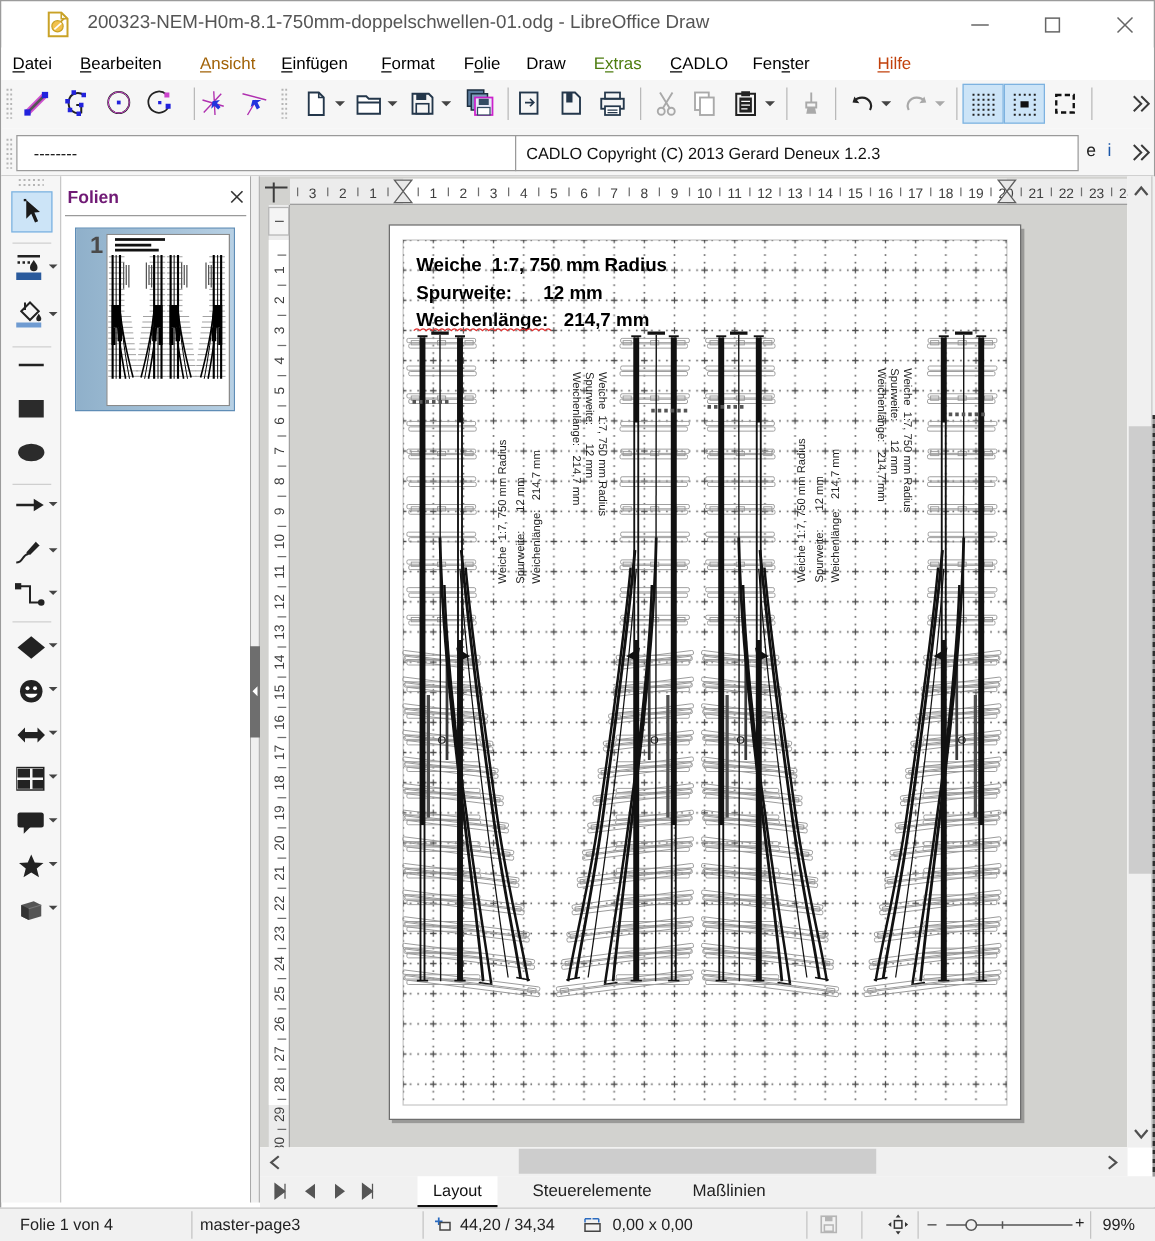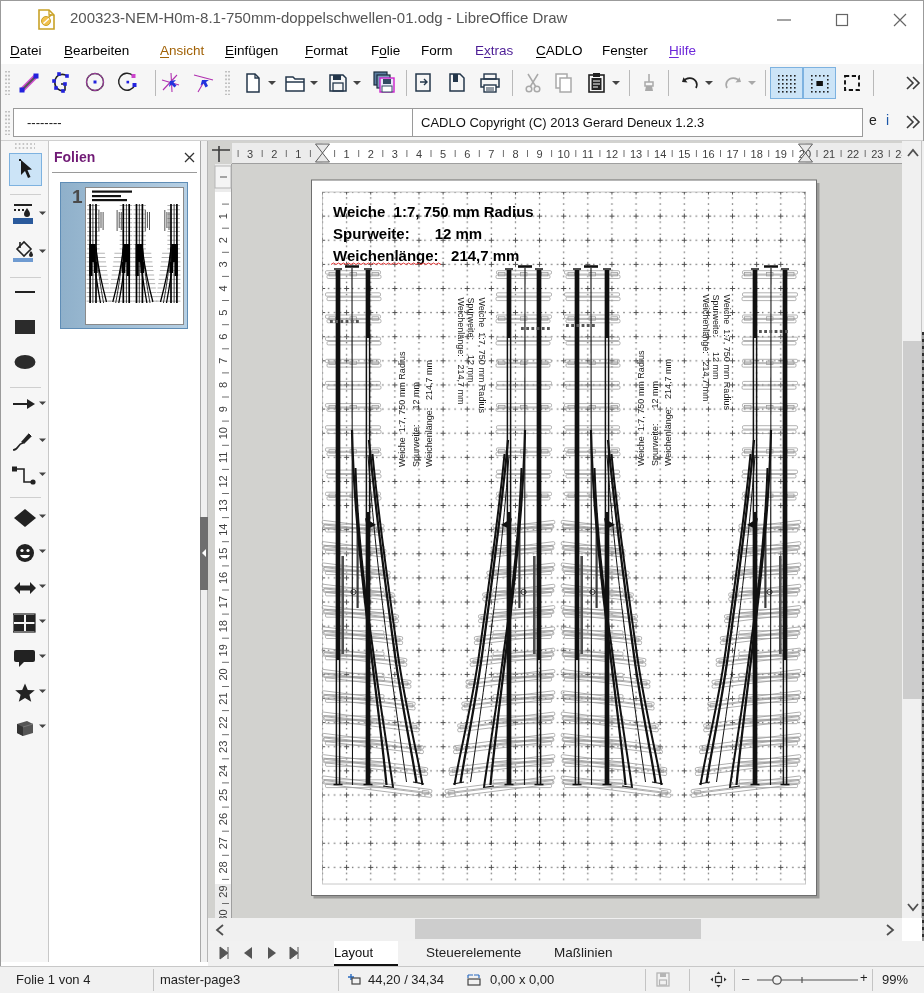--- a/index.html
+++ b/index.html
@@ -29,25 +29,25 @@
   </svg>
 <svg style="position:absolute;left:891px;top:11px" width="18" height="18" viewBox="0 0 18 18">
     <path d="M3,3 L15,15 M15,3 L3,15" stroke="#666" stroke-width="1.2"></path>
   </svg>
 <div style="position:absolute;left:10px;top:43px;font:13.5px 'Liberation Sans',sans-serif;color:#000"><u>D</u>atei</div>
 <div style="position:absolute;left:64px;top:43px;font:13.5px 'Liberation Sans',sans-serif;color:#000"><u>B</u>earbeiten</div>
 <div style="position:absolute;left:160px;top:43px;font:13.5px 'Liberation Sans',sans-serif;color:#a16207"><u>A</u>nsicht</div>
 <div style="position:absolute;left:225px;top:43px;font:13.5px 'Liberation Sans',sans-serif;color:#000"><u>E</u>infügen</div>
 <div style="position:absolute;left:305px;top:43px;font:13.5px 'Liberation Sans',sans-serif;color:#000"><u>F</u>ormat</div>
 <div style="position:absolute;left:371px;top:43px;font:13.5px 'Liberation Sans',sans-serif;color:#000">F<u>o</u>lie</div>
-<div style="position:absolute;left:421px;top:43px;font:13.5px 'Liberation Sans',sans-serif;color:#000">Form</div>
-<div style="position:absolute;left:475px;top:43px;font:13.5px 'Liberation Sans',sans-serif;color:#4c1d95">E<u>x</u>tras</div>
+<div style="position:absolute;left:421px;top:43px;font:13.5px 'Liberation Sans',sans-serif;color:#000">Draw</div>
+<div style="position:absolute;left:475px;top:43px;font:13.5px 'Liberation Sans',sans-serif;color:#4d7c0f">E<u>x</u>tras</div>
 <div style="position:absolute;left:536px;top:43px;font:13.5px 'Liberation Sans',sans-serif;color:#000"><u>C</u>ADLO</div>
 <div style="position:absolute;left:602px;top:43px;font:13.5px 'Liberation Sans',sans-serif;color:#000">Fen<u>s</u>ter</div>
-<div style="position:absolute;left:669px;top:43px;font:13.5px 'Liberation Sans',sans-serif;color:#6d28d9"><u>H</u>ilfe</div>
+<div style="position:absolute;left:702px;top:43px;font:13.5px 'Liberation Sans',sans-serif;color:#c2410c"><u>H</u>ilfe</div>
 <svg style="position:absolute;left:4px;top:70px" width="6" height="26" viewBox="0 0 6 26">
     <path d="M2,1v24 M5,1v24" stroke="#b5b5b5" stroke-width="1.6" stroke-dasharray="1.6 2.2"></path>
   </svg>
 <svg style="position:absolute;left:18px;top:72px" width="22" height="22" viewBox="0 0 22 22">
     <line x1="4" y1="18" x2="18" y2="4" stroke="#d050d0" stroke-width="5"></line>
     <line x1="4" y1="18" x2="18" y2="4" stroke="#555" stroke-width="2"></line>
     <rect x="1.5" y="15.5" width="5" height="5" fill="#2222dd"></rect>
     <rect x="15.5" y="1.5" width="5" height="5" fill="#2222dd"></rect>
   </svg>
 <svg style="position:absolute;left:51px;top:71px" width="23" height="23" viewBox="0 0 23 23">
@@ -1557,21 +1557,21 @@
   </svg>
 <svg style="position:absolute;left:241px;top:945px" width="14" height="16" viewBox="0 0 14 16">
     <path d="M11,2 L3,8 L11,14 Z" fill="#555"></path>
   </svg>
 <svg style="position:absolute;left:265px;top:945px" width="14" height="16" viewBox="0 0 14 16">
     <path d="M3,2 L11,8 L3,14 Z" fill="#555"></path>
   </svg>
 <svg style="position:absolute;left:288px;top:945px" width="14" height="16" viewBox="0 0 14 16">
     <path d="M10,2 V14 M10,8 L2,2 V14 Z" fill="#555" stroke="#555"></path>
   </svg>
-<div style="position:absolute;left:334px;top:941px;width:64px;height:23px;background:#fff;border-bottom:2px solid #111;box-sizing:content-box;text-align:left;font:13px 'Liberation Sans',sans-serif;color:#111;line-height:24px">Layout</div>
+<div style="position:absolute;left:334px;top:941px;width:64px;height:23px;background:#fff;border-bottom:2px solid #111;box-sizing:content-box;text-align:center;font:13px 'Liberation Sans',sans-serif;color:#111;line-height:24px">Layout</div>
 <div style="position:absolute;left:426px;top:945px;font:13.5px 'Liberation Sans',sans-serif;color:#222">Steuerelemente</div>
 <div style="position:absolute;left:554px;top:945px;font:13.5px 'Liberation Sans',sans-serif;color:#222">Maßlinien</div>
 <div style="position:absolute;left:0px;top:966px;width:924px;height:27px;background:#f1f1f1;border-top:1px solid #c8c8c8;box-sizing:border-box"></div>
 <div style="position:absolute;left:16px;top:972px;font:13px 'Liberation Sans',sans-serif;color:#222">Folie 1 von 4</div>
 <div style="position:absolute;left:153px;top:969px;width:1px;height:22px;background:#c4c4c4"></div>
 <div style="position:absolute;left:160px;top:972px;font:13px 'Liberation Sans',sans-serif;color:#222">master-page3</div>
 <div style="position:absolute;left:338px;top:969px;width:1px;height:22px;background:#c4c4c4"></div>
 <svg style="position:absolute;left:346px;top:972px" width="16" height="14" viewBox="0 0 16 14">
     <path d="M2,5 h6 M5,2 v6" stroke="#2a6bc0" stroke-width="1.4"></path>
     <rect x="6" y="6" width="8" height="6" fill="none" stroke="#444" stroke-width="1.2"></rect>

